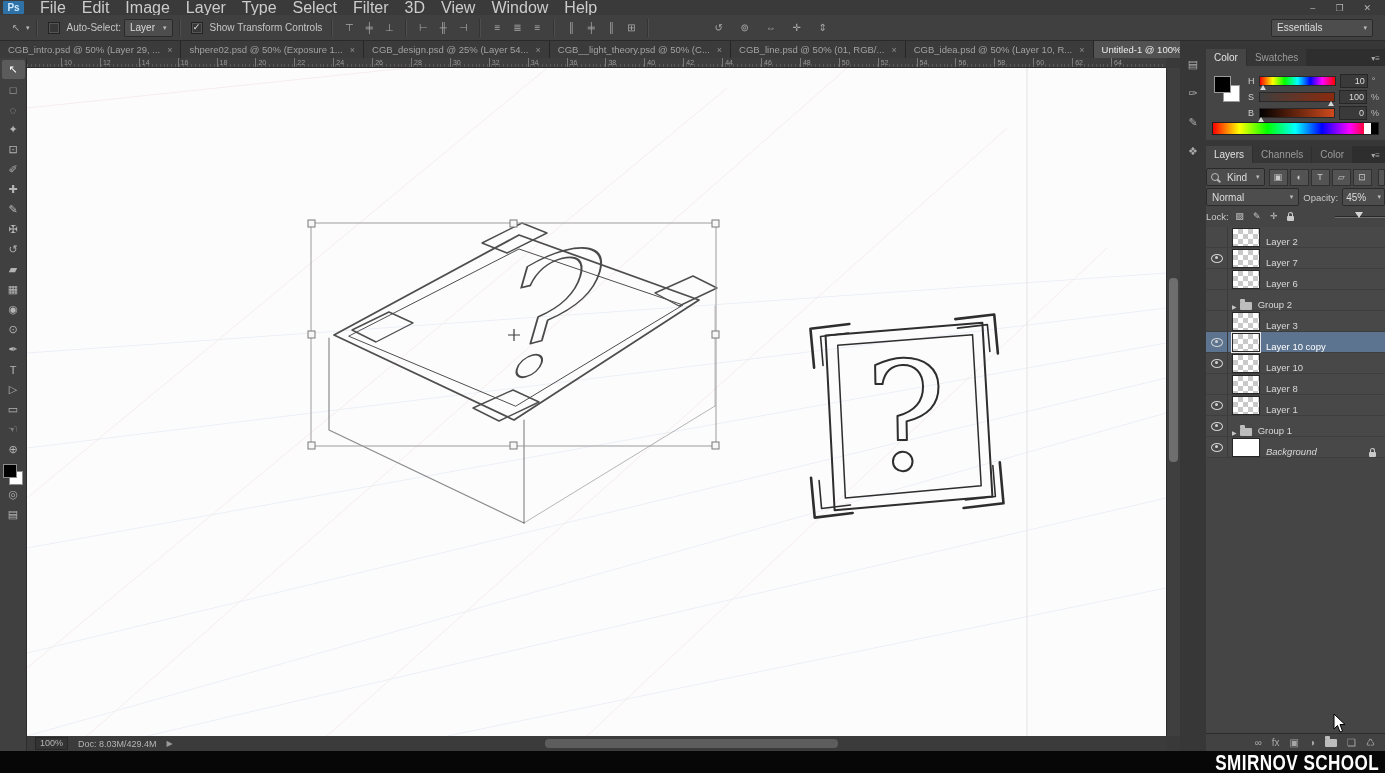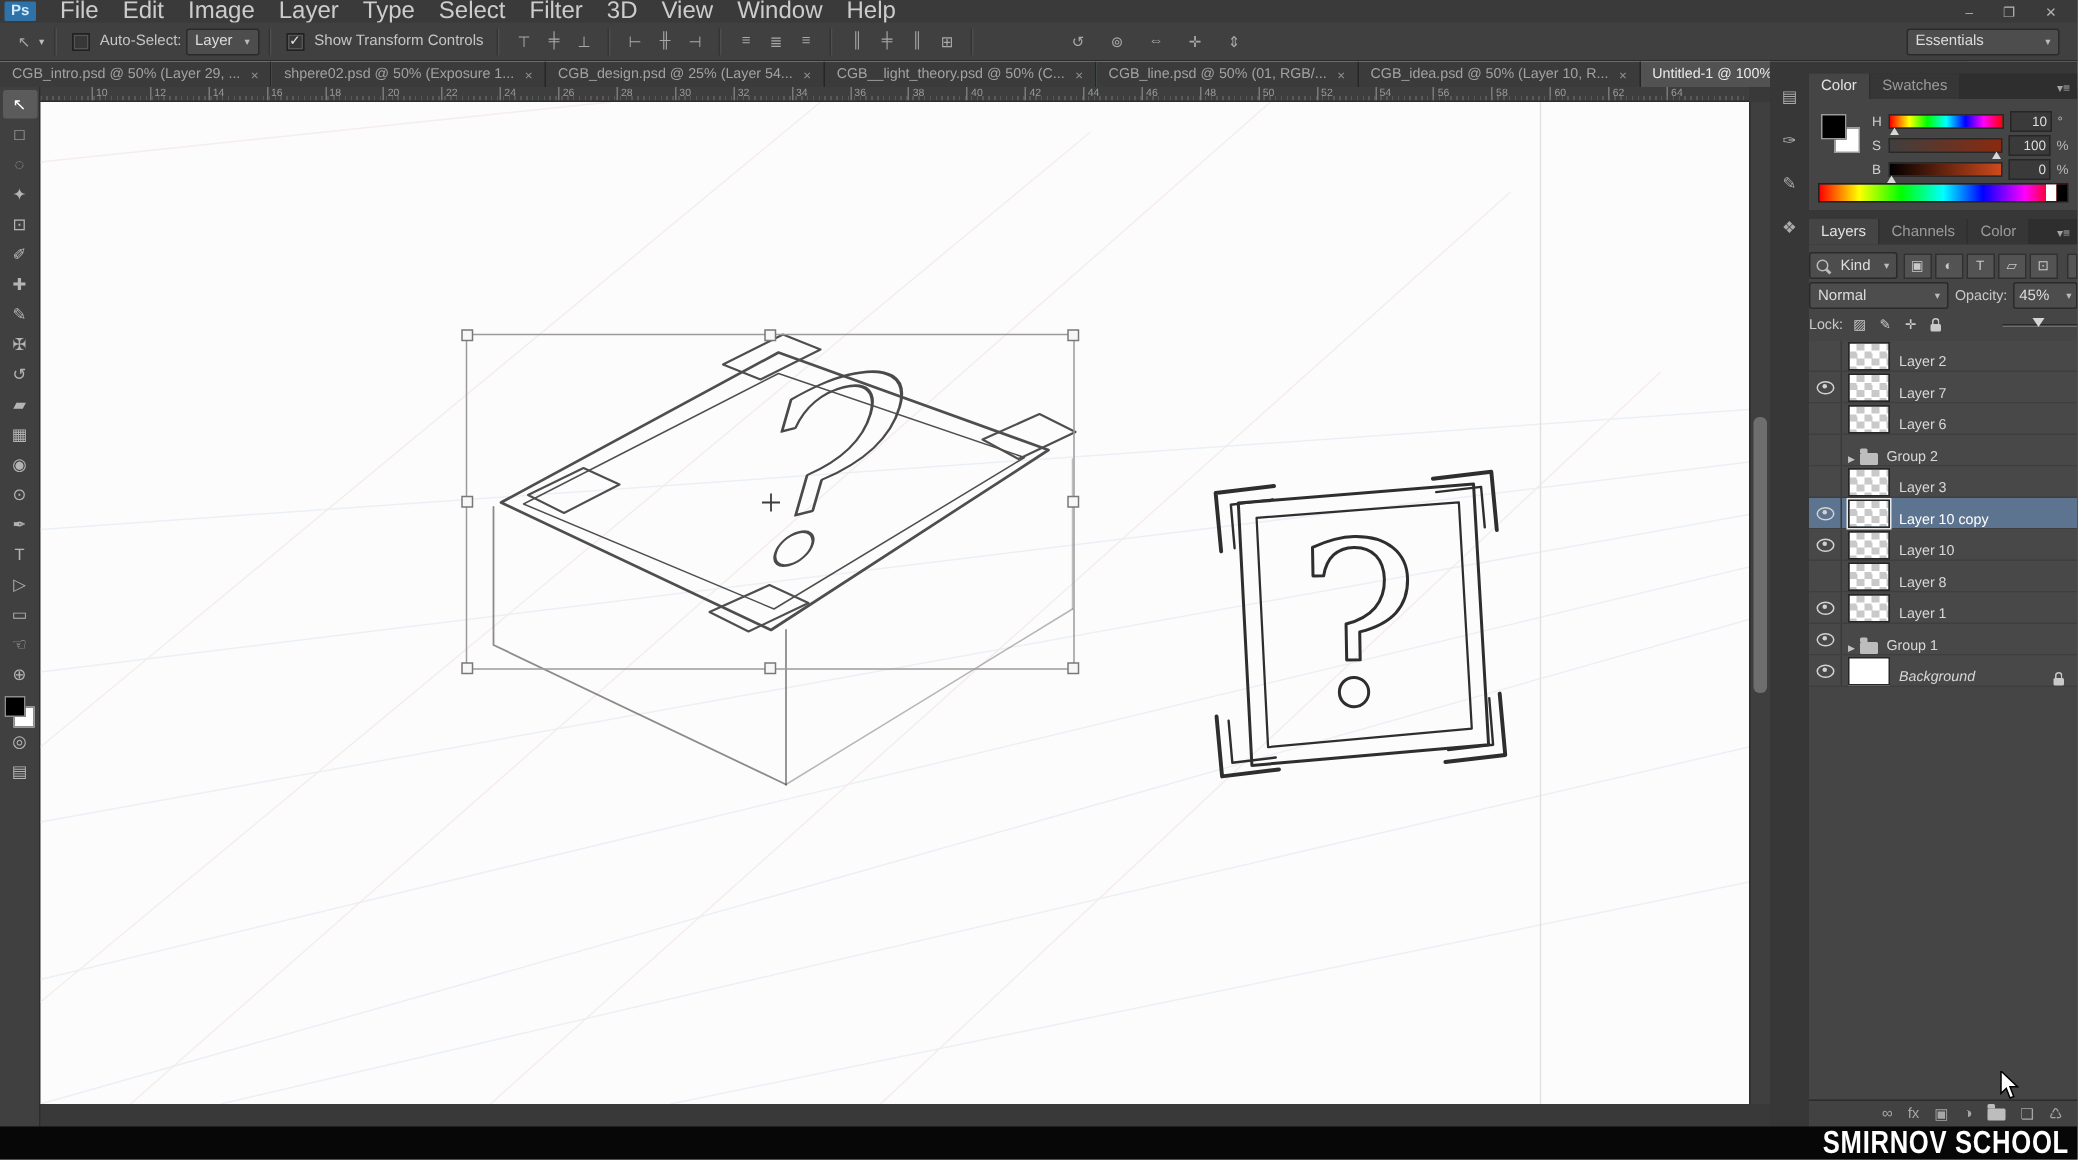--- a/index.html
+++ b/index.html
@@ -372,20 +372,26 @@
         <path d="M822,436 L793,439 L791,411" stroke-width="1.6"></path>
         <text x="879" y="401" text-anchor="middle" font-size="150" font-family="DejaVu Serif, serif" stroke="#2e2e2e" stroke-width="2" fill="none">?</text>
       </g>
     </svg>
   </div>
 
   <div id="vscroll" class="abs">
     <div id="vscroll-thumb"></div>
   </div>
 
+  <div id="statusbar" class="abs">
+    <span id="zoom-box">100%</span>
+    <span>Doc: 8.03M/429.4M</span>
+    <span class="status-play">▶</span>
+    <div id="hscroll-thumb"></div>
+  </div>
 
   <div id="rightside" class="abs">
     <div id="dock-icons">
         <div class="dock-icon">▤</div>
         <div class="dock-icon">✑</div>
         <div class="dock-icon">✎</div>
         <div class="dock-icon">❖</div>
       </div>
     <div id="panelcol">
 

